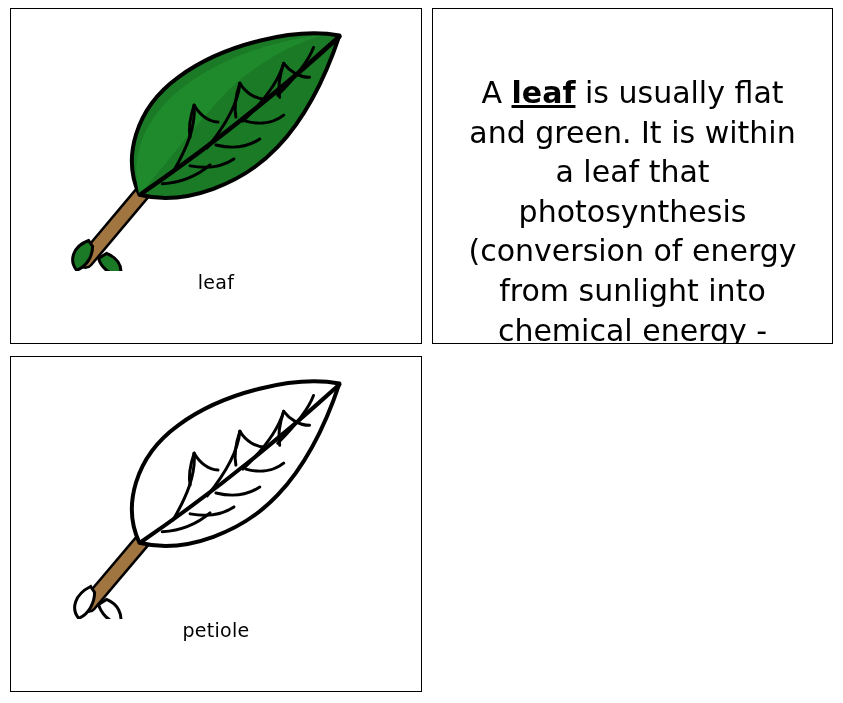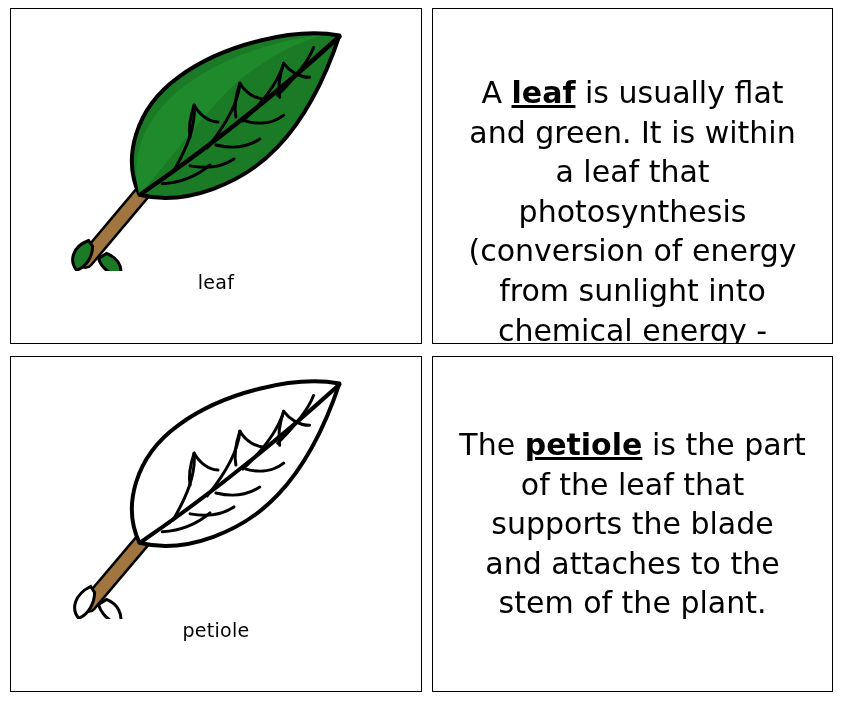--- a/index.html
+++ b/index.html
@@ -156,19 +156,14 @@
       <g stroke="#000000" stroke-width="3" fill="none" stroke-linecap="round">
         <path d="M152 175 C168 174, 186 168, 200 156"></path>
         <path d="M180 157 C196 160, 212 158, 224 150"></path>
         <path d="M206 136 C222 140, 238 138, 250 130"></path>
         <path d="M236 112 C250 116, 264 114, 274 106"></path>
       </g>
     </svg>
     <div class="caption">petiole</div>
   </div>
 
-  <div class="card definition-card">
-    <div class="definition-text">
-      <span>The </span><b>petiole</b><span> is the part of the leaf that supports the blade and attaches to the stem of the plant.</span>
-    </div>
-  </div>
 
 </div>
 
 </body></html>

